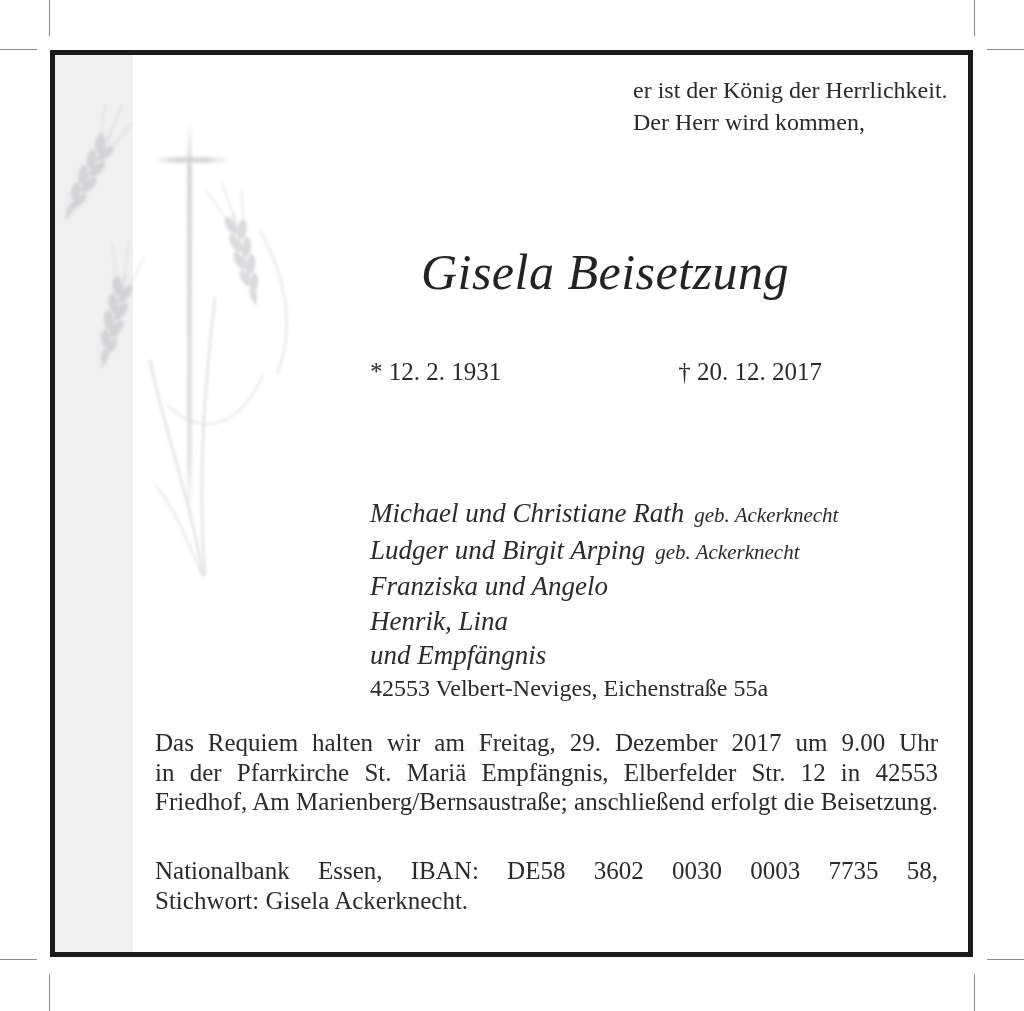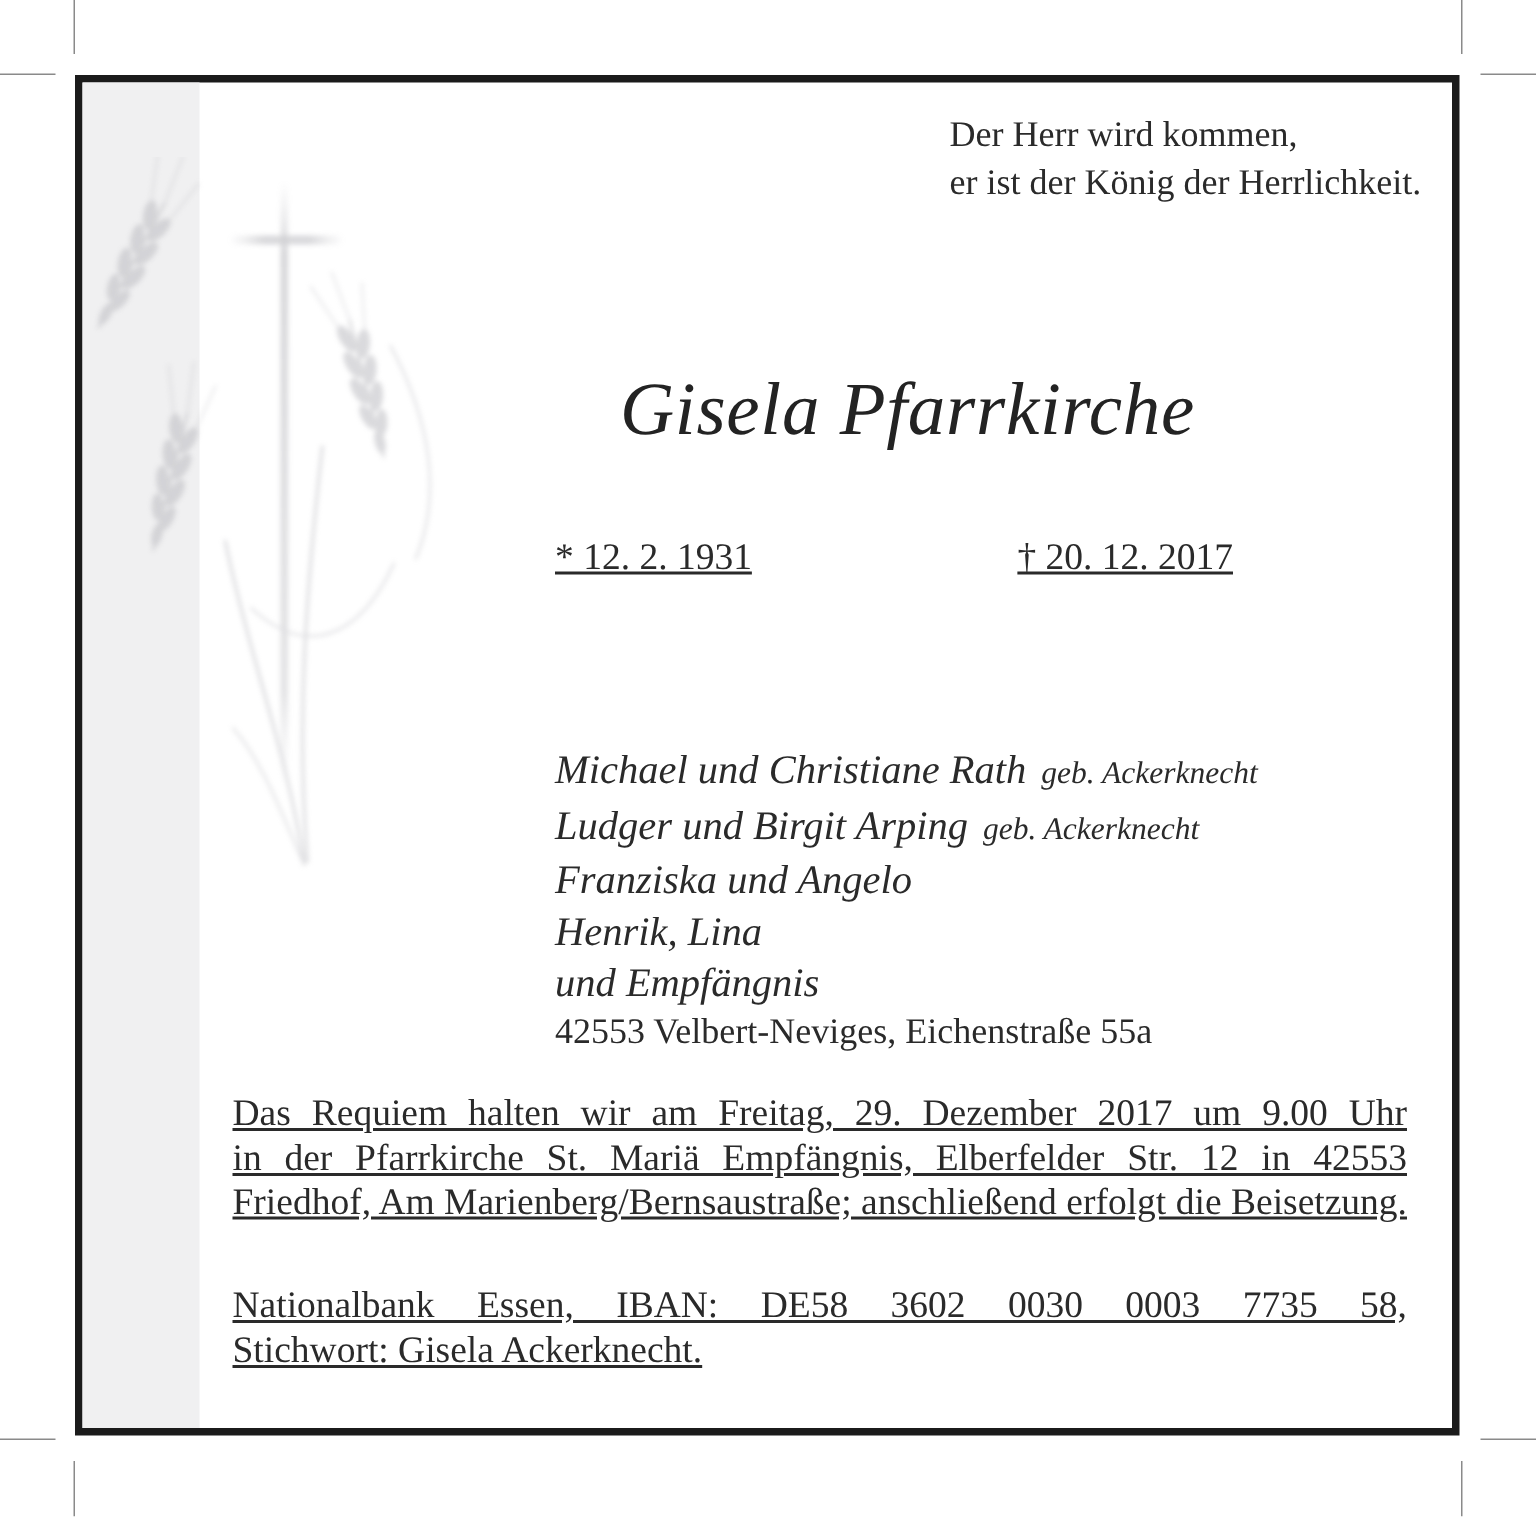--- a/index.html
+++ b/index.html
@@ -41,34 +41,34 @@
   .name-block { left: 300px; top: 188px; width: 500px; text-align: center; }
   .deceased-name {
     font-style: italic;
     font-size: 50px;
     line-height: 58px;
     letter-spacing: 0.5px;
     color: #232323;
   }
   .maiden-name { font-size: 23px; line-height: 26px; margin-top: 8px; }
 
-  .dates { left: 315px; top: 303px; width: 452px; display: flex; justify-content: space-between; font-size: 25px; text-decoration: underline; }
+  .dates { left: 315px; top: 303px; width: 452px; display: flex; justify-content: space-between; font-size: 25px; }
 
   .tribute { left: 315px; top: 363px; font-size: 25px; }
 
   .mourners { left: 315px; top: 399px; font-style: italic; font-size: 27px; line-height: 34.5px; margin-top: 42px; }
   .msuffix { font-size: 21px; margin-left: 10px; }
   .msuffix:empty { display: none; }
 
   .address { left: 315px; top: 620px; font-size: 24px; }
 
   .para { white-space: normal; width: 783px; left: 100px; font-size: 25px; line-height: 29.5px; }
   .service  { top: 673px; }
   .donation { top: 801px; }
-  .pline { text-align: justify; text-align-last: justify; text-decoration: underline; }
+  .pline { text-align: justify; text-align-last: justify; }
   .para.last-left .pline:last-child { text-align-last: left; }
 </style>
 </head>
 <body>
 
 <div class="sheet">
 
   <div class="crop" style="left:49px;  top:0;     width:1px;  height:36px;"></div>
   <div class="crop" style="left:0;     top:49px;  width:37px; height:1px;"></div>
   <div class="crop" style="left:974px; top:0;     width:1px;  height:36px;"></div>
@@ -127,27 +127,27 @@
         <path d="M95,255 C110,330 135,390 148,472" stroke="#bfbfc4" stroke-width="2" fill="none"></path>
         <path d="M160,192 C150,280 142,370 150,470" stroke="#bfbfc4" stroke-width="2" fill="none"></path>
         <path d="M205,125 C232,175 240,225 222,268" stroke="#c5c5ca" stroke-width="1.5" fill="none"></path>
         <path d="M112,300 C150,335 185,320 208,270" stroke="#c5c5ca" stroke-width="1.5" fill="none"></path>
         <path d="M148,472 C130,430 118,400 100,380" stroke="#c8c8cc" stroke-width="1.5" fill="none"></path>
       </g>
     </svg>
 
     <div class="blk epigraph">
 
-    <div>Der Herr wird kommen,</div>
-        <div>er ist der König der Herrlichkeit.</div>
+    <div>er ist der König der Herrlichkeit.</div>
+        <div>Der Herr wird kommen,</div>
       </div>
 
 
     <div class="blk name-block">
-      <div class="deceased-name">Gisela Pfarrkirche</div>
+      <div class="deceased-name">Gisela Beisetzung</div>
     </div>
 
     <div class="blk dates">
       <span>* 12. 2. 1931</span>
       <span>† 20. 12. 2017</span>
     </div>
 
 
     <div class="blk mourners">
 

